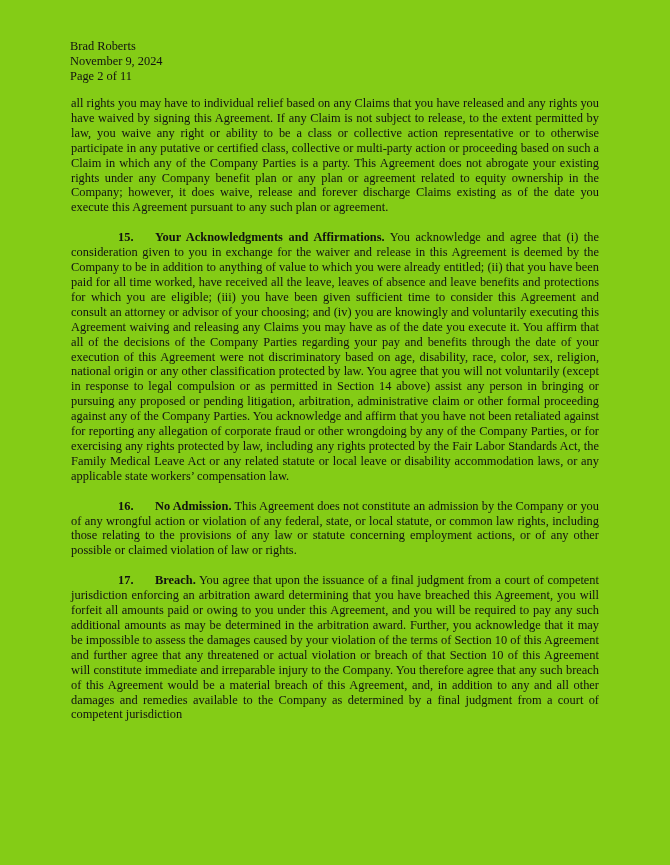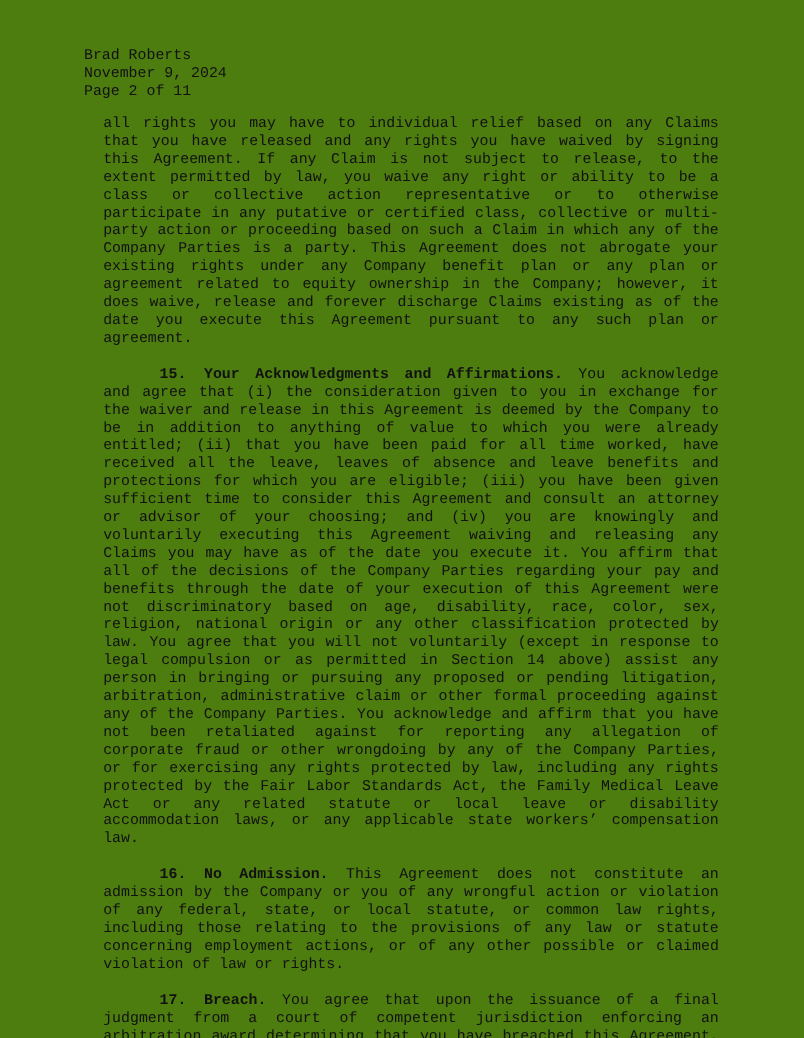--- a/index.html
+++ b/index.html
@@ -1,26 +1,26 @@
 <!DOCTYPE html>
 <html><head>
 <meta charset="utf-8">
 <style>
   html, body { margin: 0; padding: 0; background: #ffffff; }
   body { width: 670px; height: 865px; overflow: hidden; position: relative; }
   .page {
     position: absolute; left: 0; top: 0; width: 670px; height: 865px;
-    background: #4d7c0f; color: #111111;
-    font-family: Liberation Mono, monospace;
+    background: #84cc16; color: #111111;
+    font-family: Liberation Serif, serif;
     font-size: 12.4px; line-height: 14.9px;
   }
   .header { position: absolute; left: 70px; top: 39px; }
   .header div { white-space: nowrap; }
   .body { position: absolute; left: 70px; top: 96px; width: 529px; }
-  .para { text-align: justify; margin: 0 0 15px 16px; }
+  .para { text-align: justify; margin: 0 0 15px 1px; }
   .indent { text-indent: 47px; }
   .num { font-weight: bold; display: inline-block; text-indent: 0; width: 37px; }
   .heading { font-weight: bold; }
 </style>
 </head>
 <body>
 
 <div class="page">
   <div class="header">
     <div>Brad Roberts</div>

